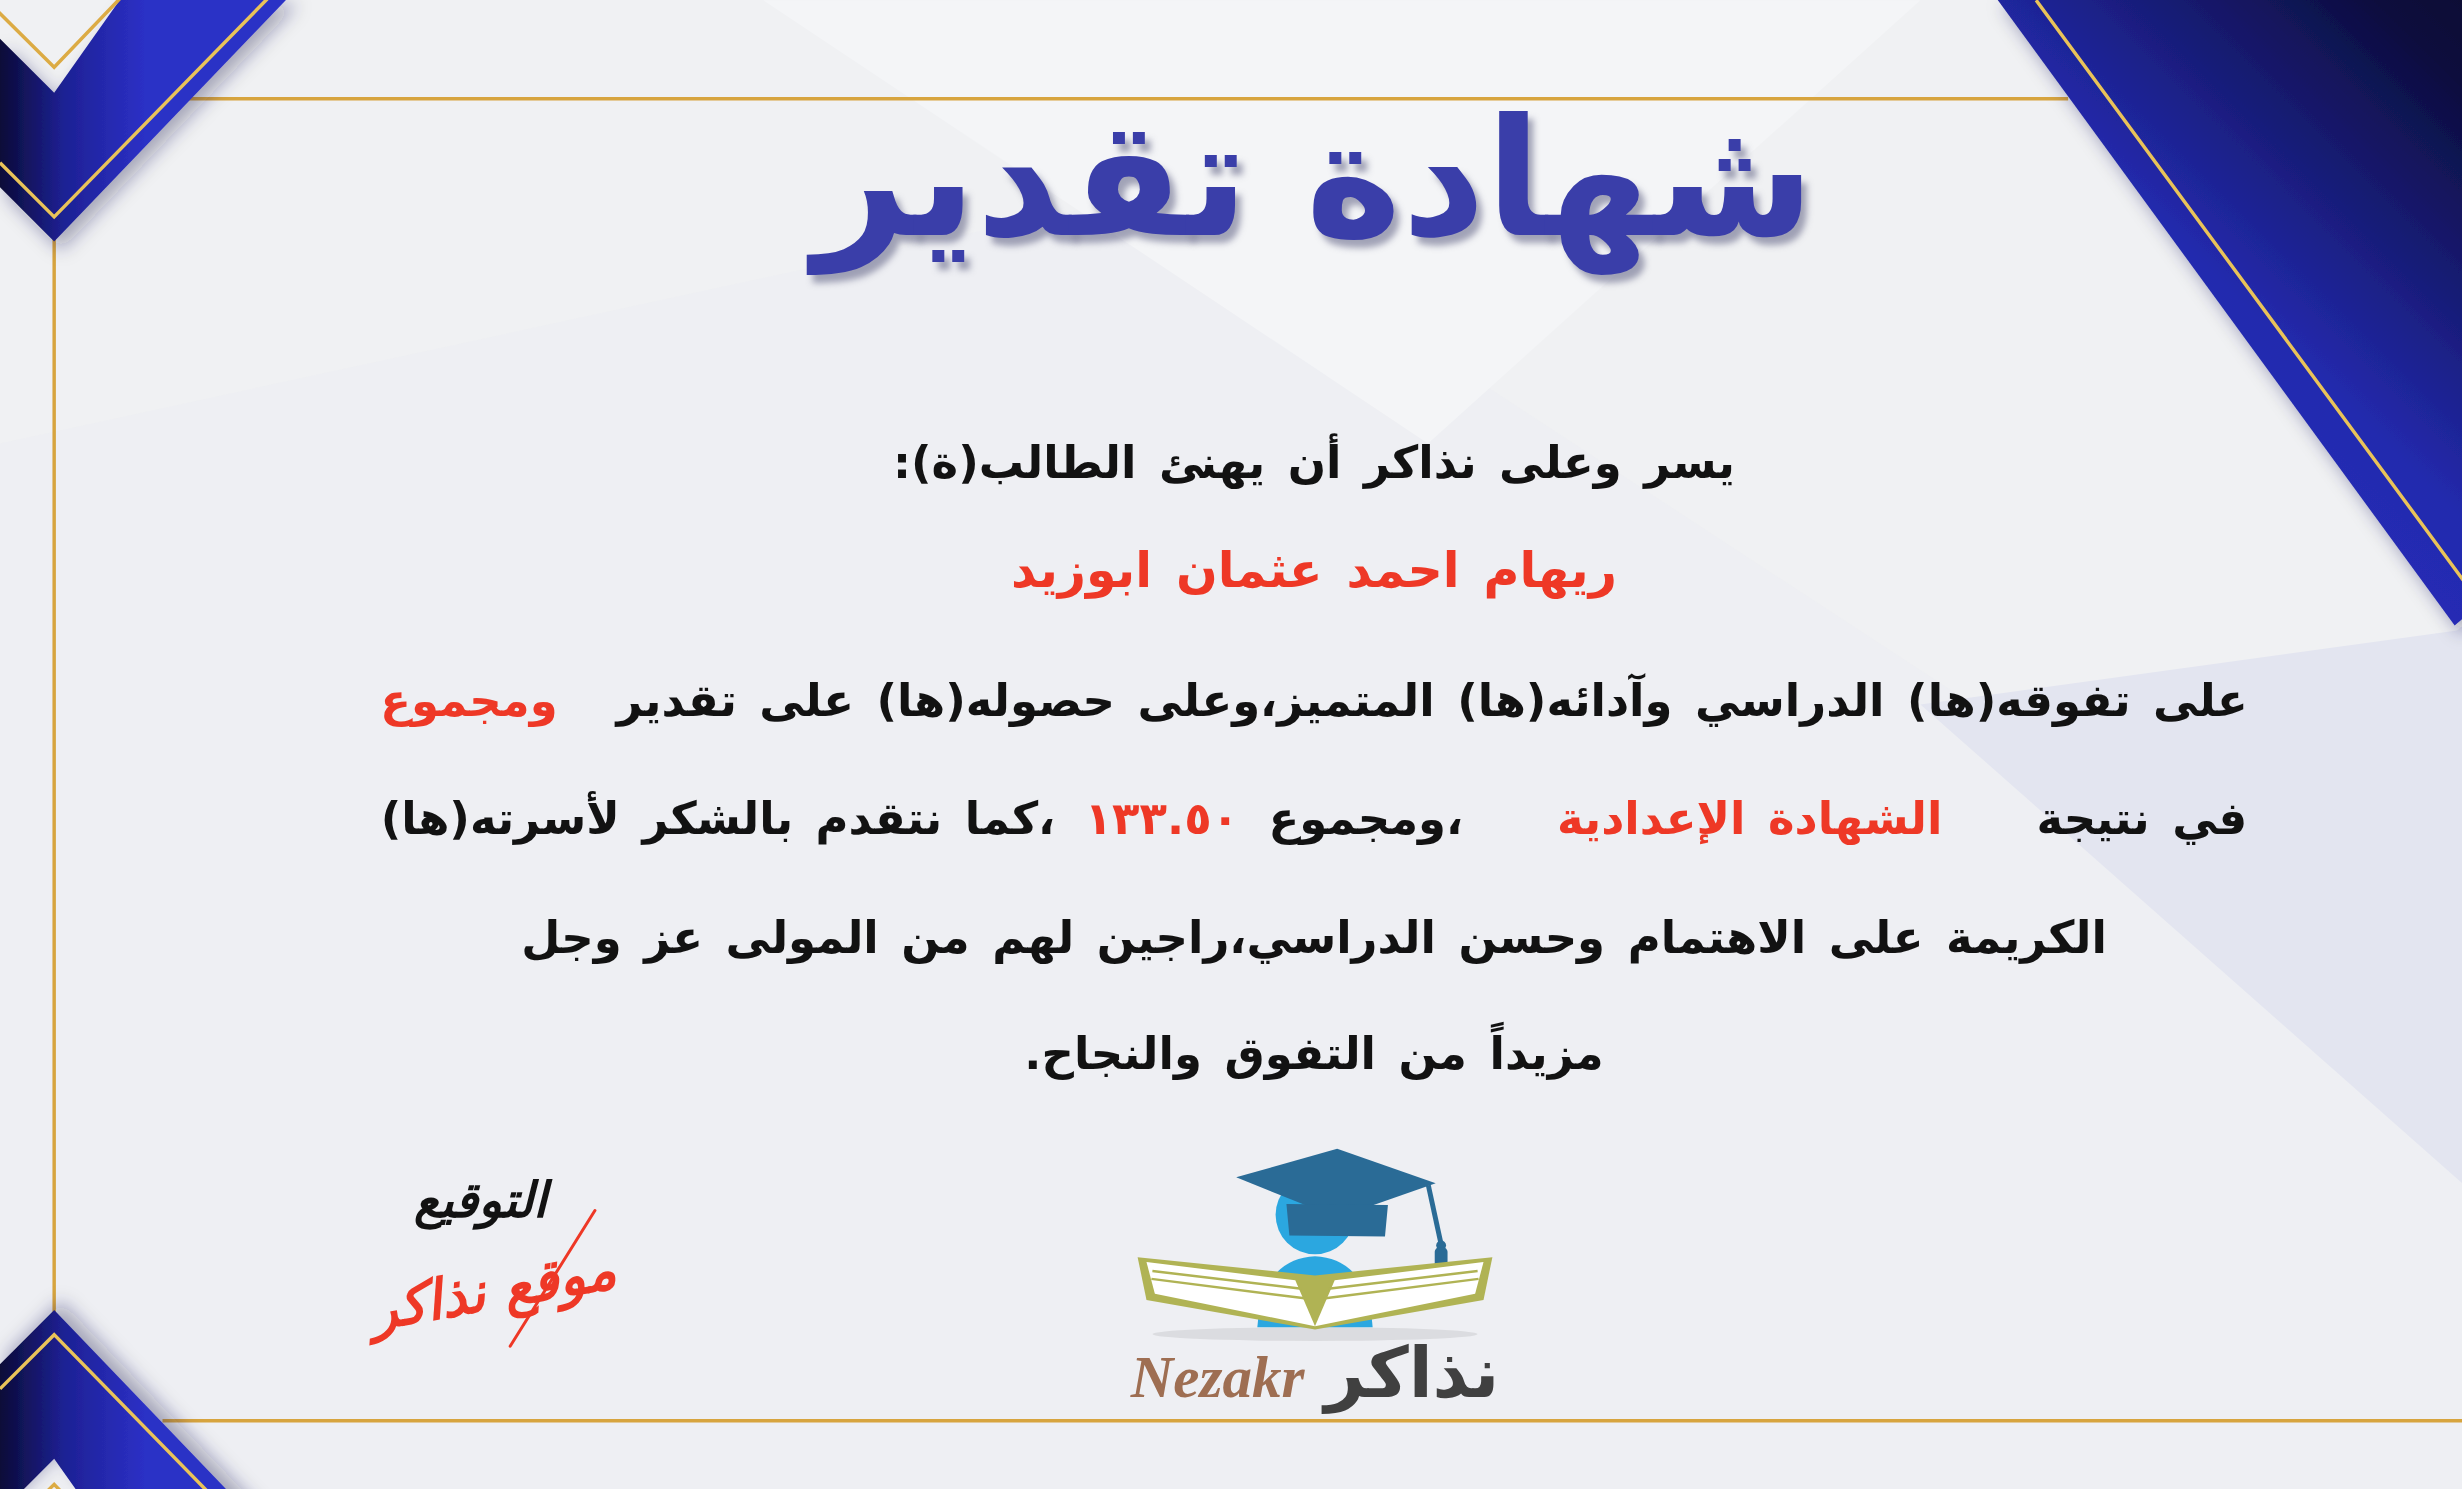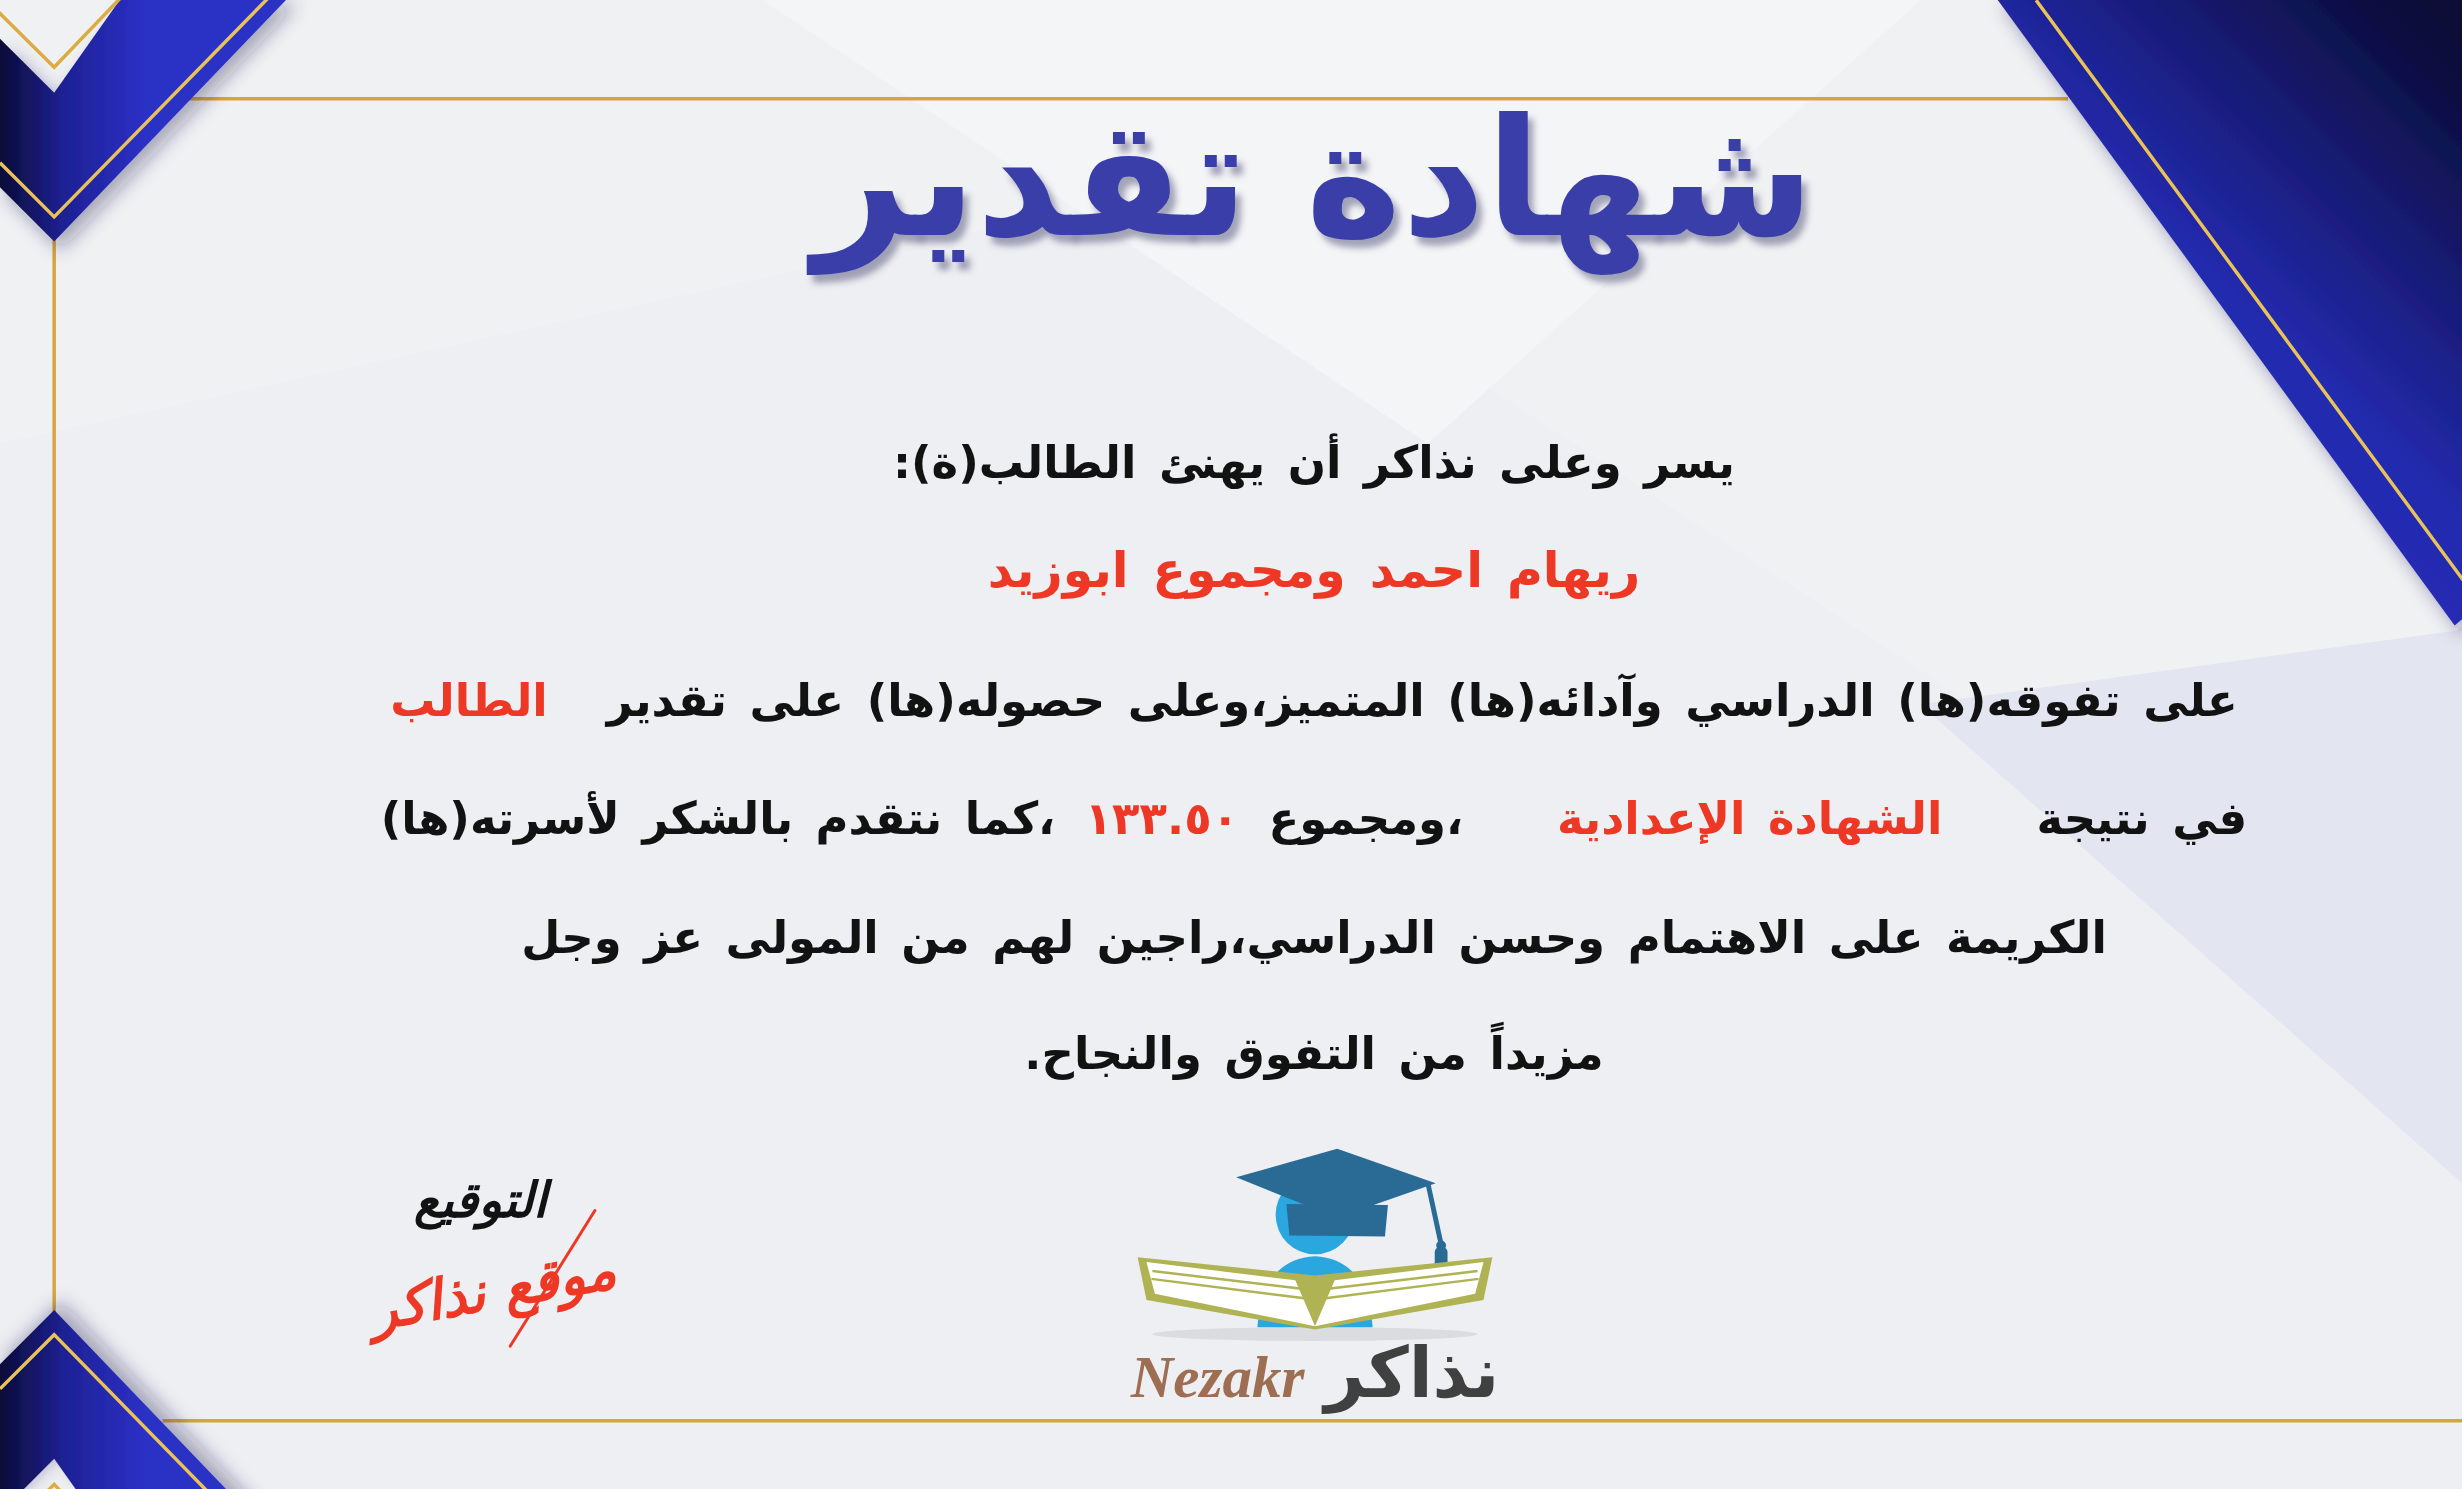--- a/index.html
+++ b/index.html
@@ -92,25 +92,25 @@
     </g>
   </svg>
 
   <div class="txt cert-title" lang="ar">شهادة تقدير</div>
 
   <div class="txt center-line" style="top:436px;">
     <span>يسر وعلى نذاكر أن يهنئ الطالب(ة):</span>
   </div>
 
   <div class="txt center-line red" style="top:542px;font-size:49px;">
-    <span>ريهام احمد ومجموع ابوزيد</span>
+    <span>ريهام احمد عثمان ابوزيد</span>
   </div>
 
   <div class="txt center-line" style="top:674px;">
-    <span>على تفوقه(ها) الدراسي وآدائه(ها) المتميز،وعلى حصوله(ها) على تقدير</span><span class="gap-md"></span><span class="red">الطالب</span>
+    <span>على تفوقه(ها) الدراسي وآدائه(ها) المتميز،وعلى حصوله(ها) على تقدير</span><span class="gap-md"></span><span class="red">ومجموع</span>
   </div>
 
   <div class="txt center-line" style="top:792px;">
     <span>في نتيجة</span><span class="gap-lg"></span><span class="red">الشهادة الإعدادية</span><span class="gap-lg"></span><span>،ومجموع</span><span class="gap-sm"></span><span class="red">١٣٣.٥٠</span><span class="gap-sm"></span><span>،كما نتقدم بالشكر لأسرته(ها)</span>
   </div>
 
   <div class="txt center-line" style="top:911px;">
     <span>الكريمة على الاهتمام وحسن الدراسي،راجين لهم من المولى عز وجل</span>
   </div>
 

